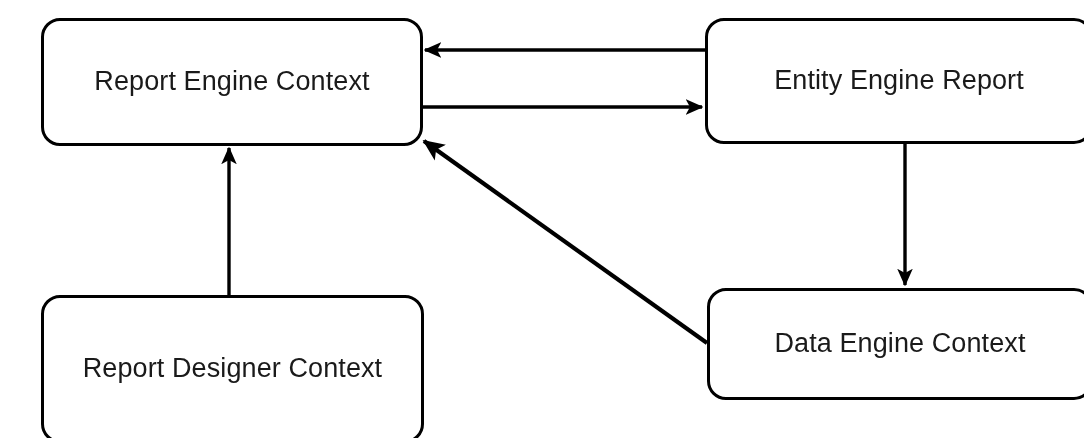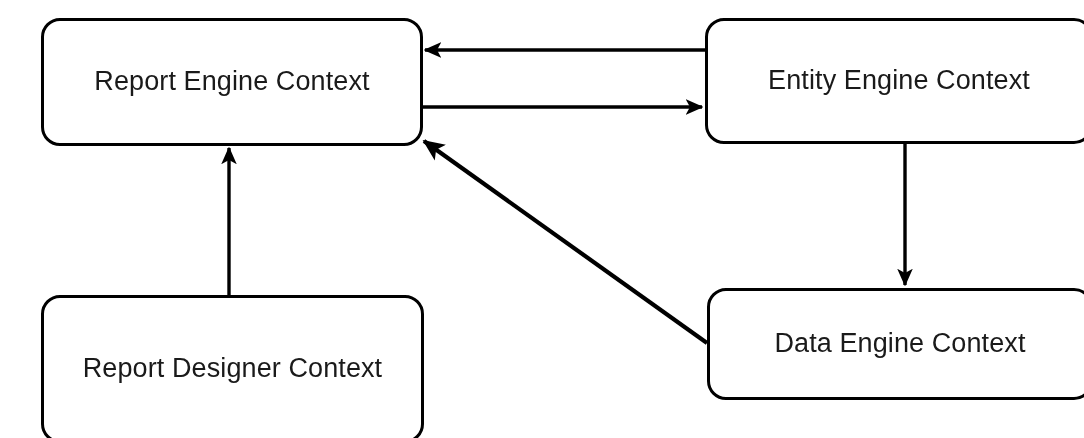--- a/index.html
+++ b/index.html
@@ -73,21 +73,21 @@
     <line x1="209" y1="295" x2="209" y2="148" stroke="#000000" stroke-width="3.4" marker-end="url(#arrowhead)"></line>
 
     <line x1="687" y1="343" x2="404" y2="141" stroke="#000000" stroke-width="4.2" marker-end="url(#arrowhead)"></line>
   </svg>
 
   <div class="node" id="node-report-engine">
     <span class="node-label">Report Engine Context</span>
   </div>
 
   <div class="node" id="node-entity-engine">
-    <span class="node-label">Entity Engine Context</span>
+    <span class="node-label">Entity Engine Report</span>
   </div>
 
   <div class="node" id="node-report-designer">
     <span class="node-label">Report Designer Context</span>
   </div>
 
   <div class="node" id="node-data-engine">
     <span class="node-label">Data Engine Context</span>
   </div>
 

